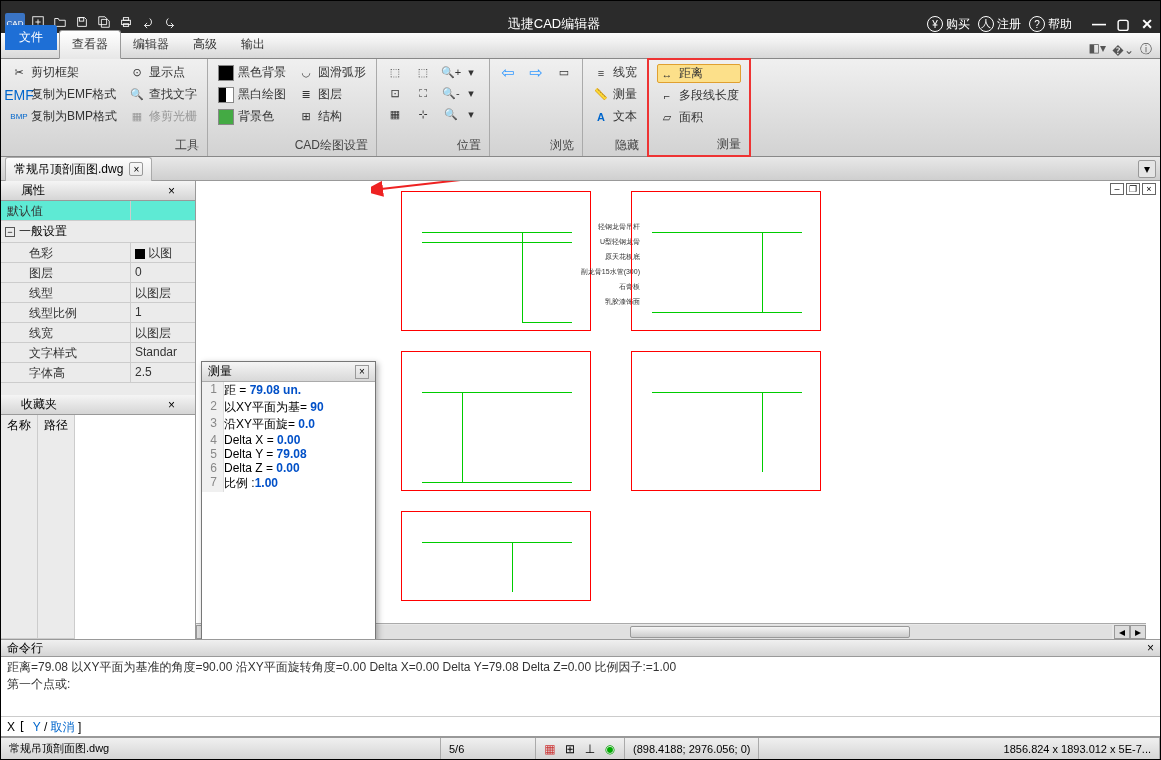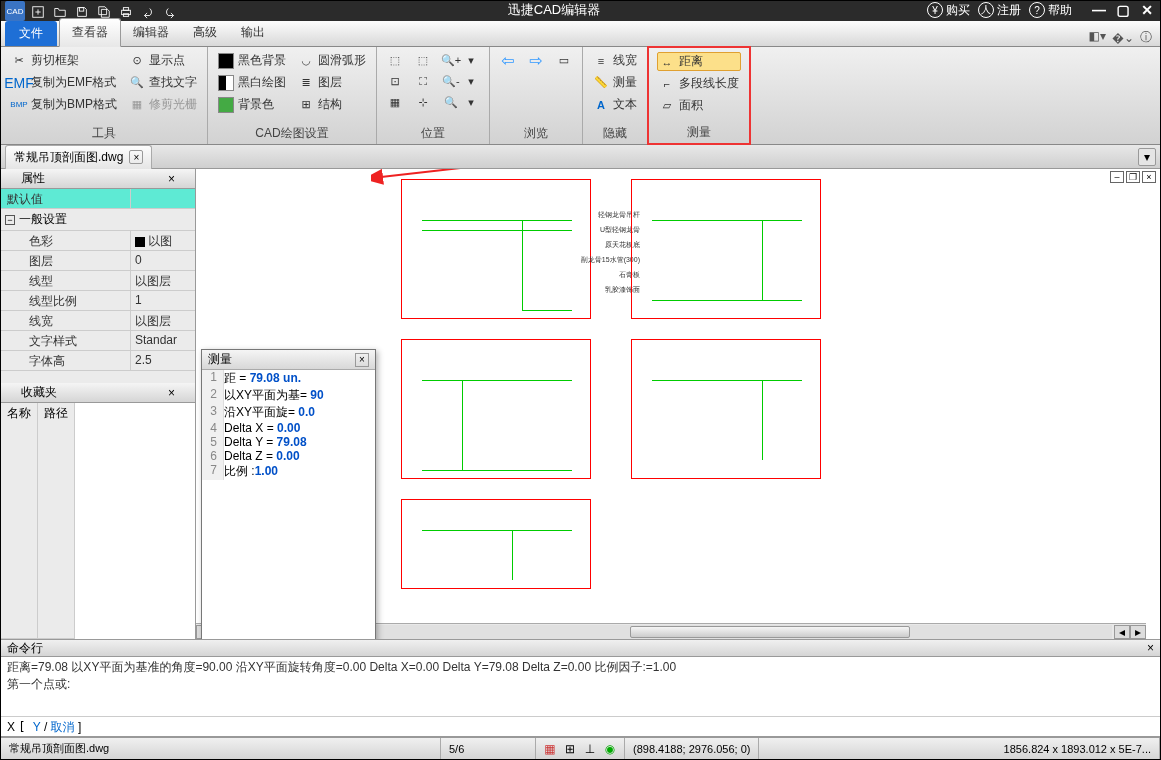--- a/index.html
+++ b/index.html
@@ -1,42 +1,42 @@
 <!DOCTYPE html>
 <html><head>
 <meta charset="utf-8">
 <style>
 *{box-sizing:border-box;margin:0;padding:0;font-family:"Microsoft YaHei",SimSun,sans-serif;font-size:12px}
 body{background:#fff;overflow:hidden}
 .app{width:1161px;height:760px;display:flex;flex-direction:column;border:1px solid #000}
 
-.titlebar{height:20px;background:#2b2b2b;color:#fff;display:flex;align-items:flex-start;padding:0 4px}
+.titlebar{height:32px;background:#2b2b2b;color:#fff;display:flex;align-items:flex-end;padding:0 4px}
 .tb-ico{width:20px;height:20px;display:flex;align-items:center;justify-content:center;margin-right:2px;background:#3a74c4;color:#fff;font-size:8px;border-radius:2px}
 .tb-btn{width:22px;height:22px;display:flex;align-items:center;justify-content:center;color:#fff;cursor:pointer}
 .tb-btn svg{width:14px;height:14px;fill:#fff}
 .title{flex:1;text-align:center;color:#fff;font-size:13px}
 .tb-right{display:flex;align-items:center;gap:8px}
 .tb-link{display:flex;align-items:center;gap:3px;color:#fff;cursor:pointer}
 .tb-link .circ{width:16px;height:16px;border:1px solid #fff;border-radius:50%;display:flex;align-items:center;justify-content:center;font-size:10px}
 .win-ctrl{display:flex;gap:6px;margin-left:10px}
 .win-ctrl span{width:18px;height:18px;display:flex;align-items:center;justify-content:center;font-size:14px;font-weight:bold;cursor:pointer}
 
 .ribbon-tabs{height:26px;background:linear-gradient(#fdfdfd,#d8d8d8);display:flex;align-items:flex-end;border-bottom:1px solid #888}
 .rtab{padding:5px 12px;cursor:pointer;color:#333;font-size:12px}
-.rtab.file{background:#1e6fd6;color:#fff;border-radius:3px 3px 0 0;margin:2px 2px 0 4px;padding:4px 14px}
+.rtab.file{background:#1e6fd6;color:#fff;border-radius:3px 3px 0 0;margin:2px 2px 8px 4px;padding:4px 14px}
 .rtab.active{background:linear-gradient(#fff,#e8e8e8);border:1px solid #999;border-bottom:1px solid #e8e8e8;border-radius:3px 3px 0 0;margin-bottom:-1px}
 .rtab-spacer{flex:1}
 .rtab-help{display:flex;gap:6px;padding-right:8px;color:#555}
 .rtab-help span{cursor:pointer}
 
 .ribbon{height:98px;background:linear-gradient(#f0f0f0,#d2d2d2);display:flex;border-bottom:1px solid #888}
 .rgroup{border-right:1px solid #aaa;padding:4px 8px 2px;display:flex;flex-direction:column}
 .rgroup.highlight{border:2px solid #e33;margin:-1px}
 .rgroup-body{flex:1;display:flex;gap:8px}
-.rgroup-title{text-align:center;color:#444;font-size:12px;padding-top:2px}
+.rgroup-title{text-align:right;color:#444;font-size:12px;padding-top:2px}
 .rcol{display:flex;flex-direction:column;gap:3px}
 .ritem{display:flex;align-items:center;gap:4px;padding:1px 2px;cursor:pointer;white-space:nowrap;color:#333}
 .ritem.sel{background:#fce08a;border:1px solid #e0a030;border-radius:2px;padding:0 1px}
 .ritem .ico{width:16px;height:16px;display:flex;align-items:center;justify-content:center;font-size:11px}
 .ritem.disabled{color:#999}
 .ibox{width:16px;height:16px;border:1px solid #888;background:#fff;display:inline-block}
 
 .doctabs{height:24px;background:linear-gradient(#e8e8e8,#cfcfcf);display:flex;align-items:center;border-bottom:1px solid #999;padding-left:4px}
 .dtab{background:linear-gradient(#fdfdfd,#e5e5e5);border:1px solid #aaa;border-bottom:none;border-radius:3px 3px 0 0;padding:3px 8px;display:flex;align-items:center;gap:6px;font-size:12px}
 .dtab .x{width:14px;height:14px;border:1px solid #999;border-radius:2px;display:flex;align-items:center;justify-content:center;font-size:10px;cursor:pointer}

